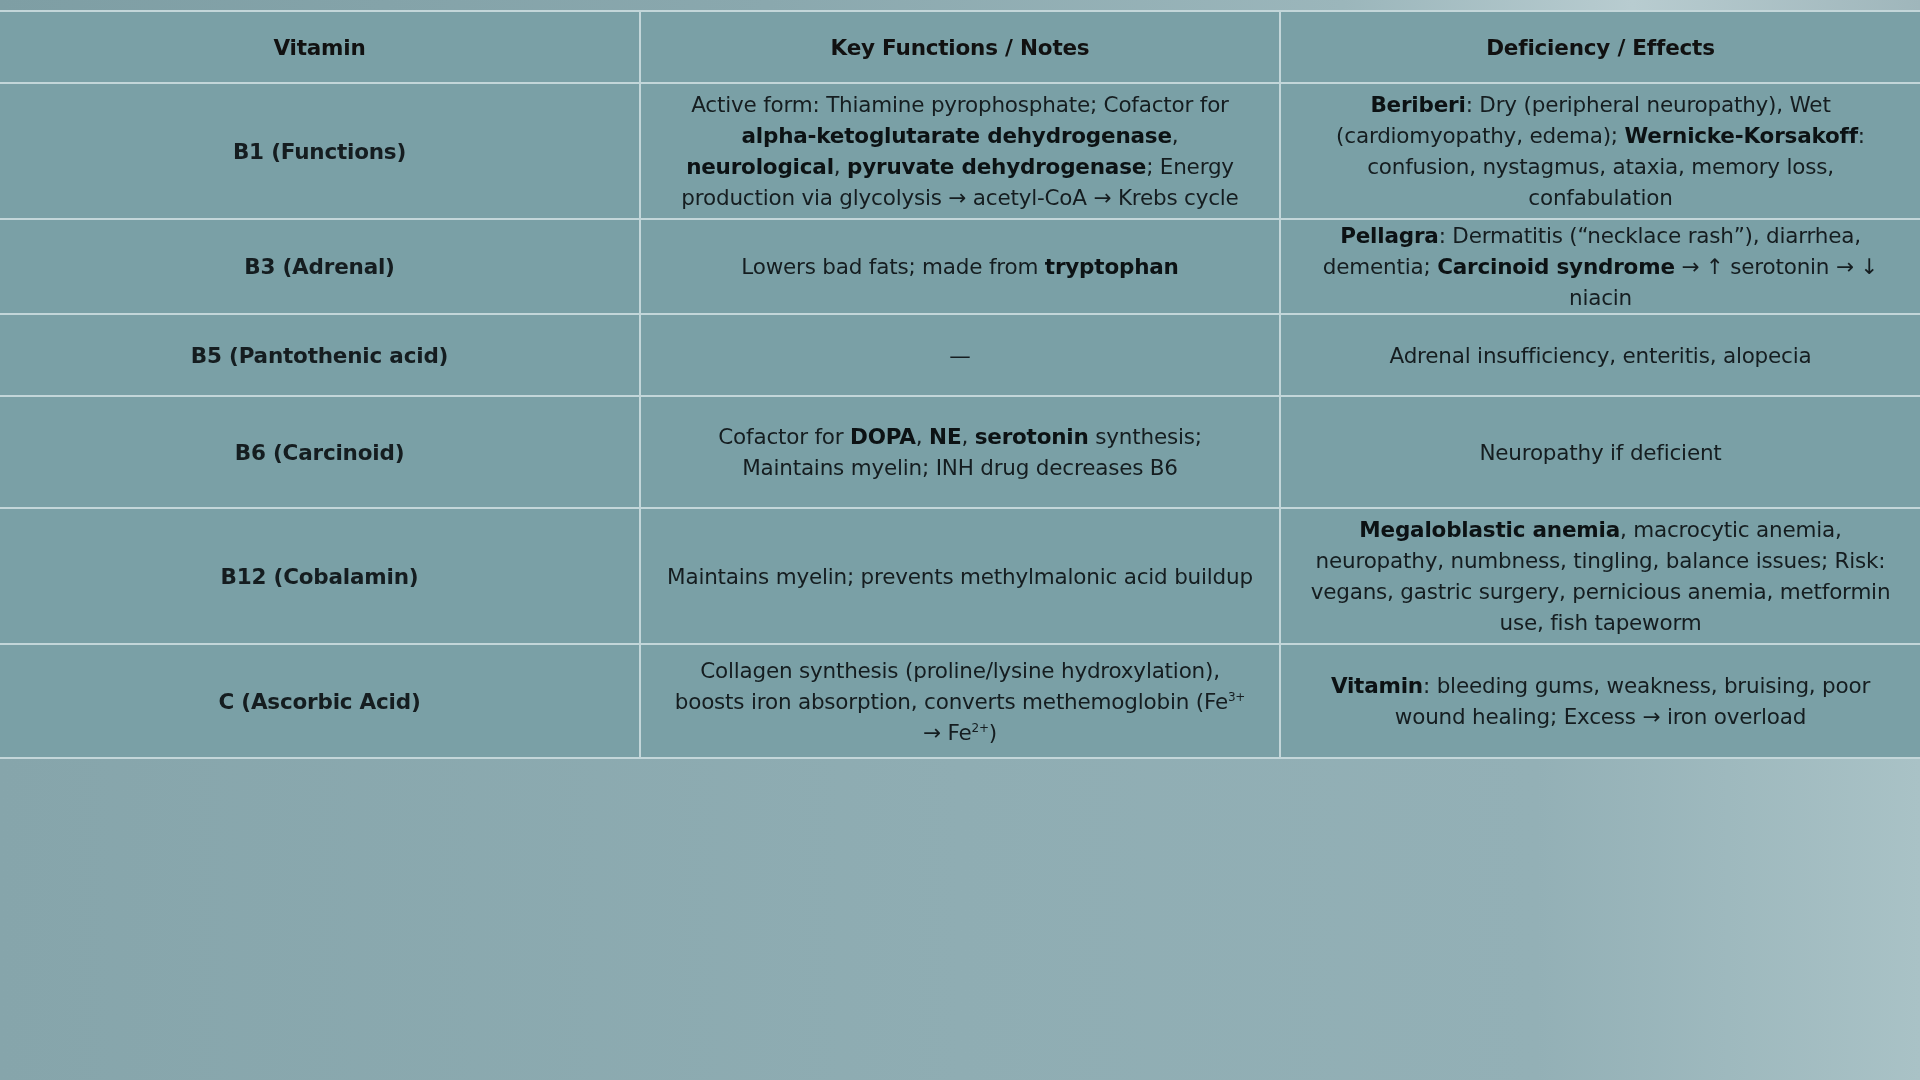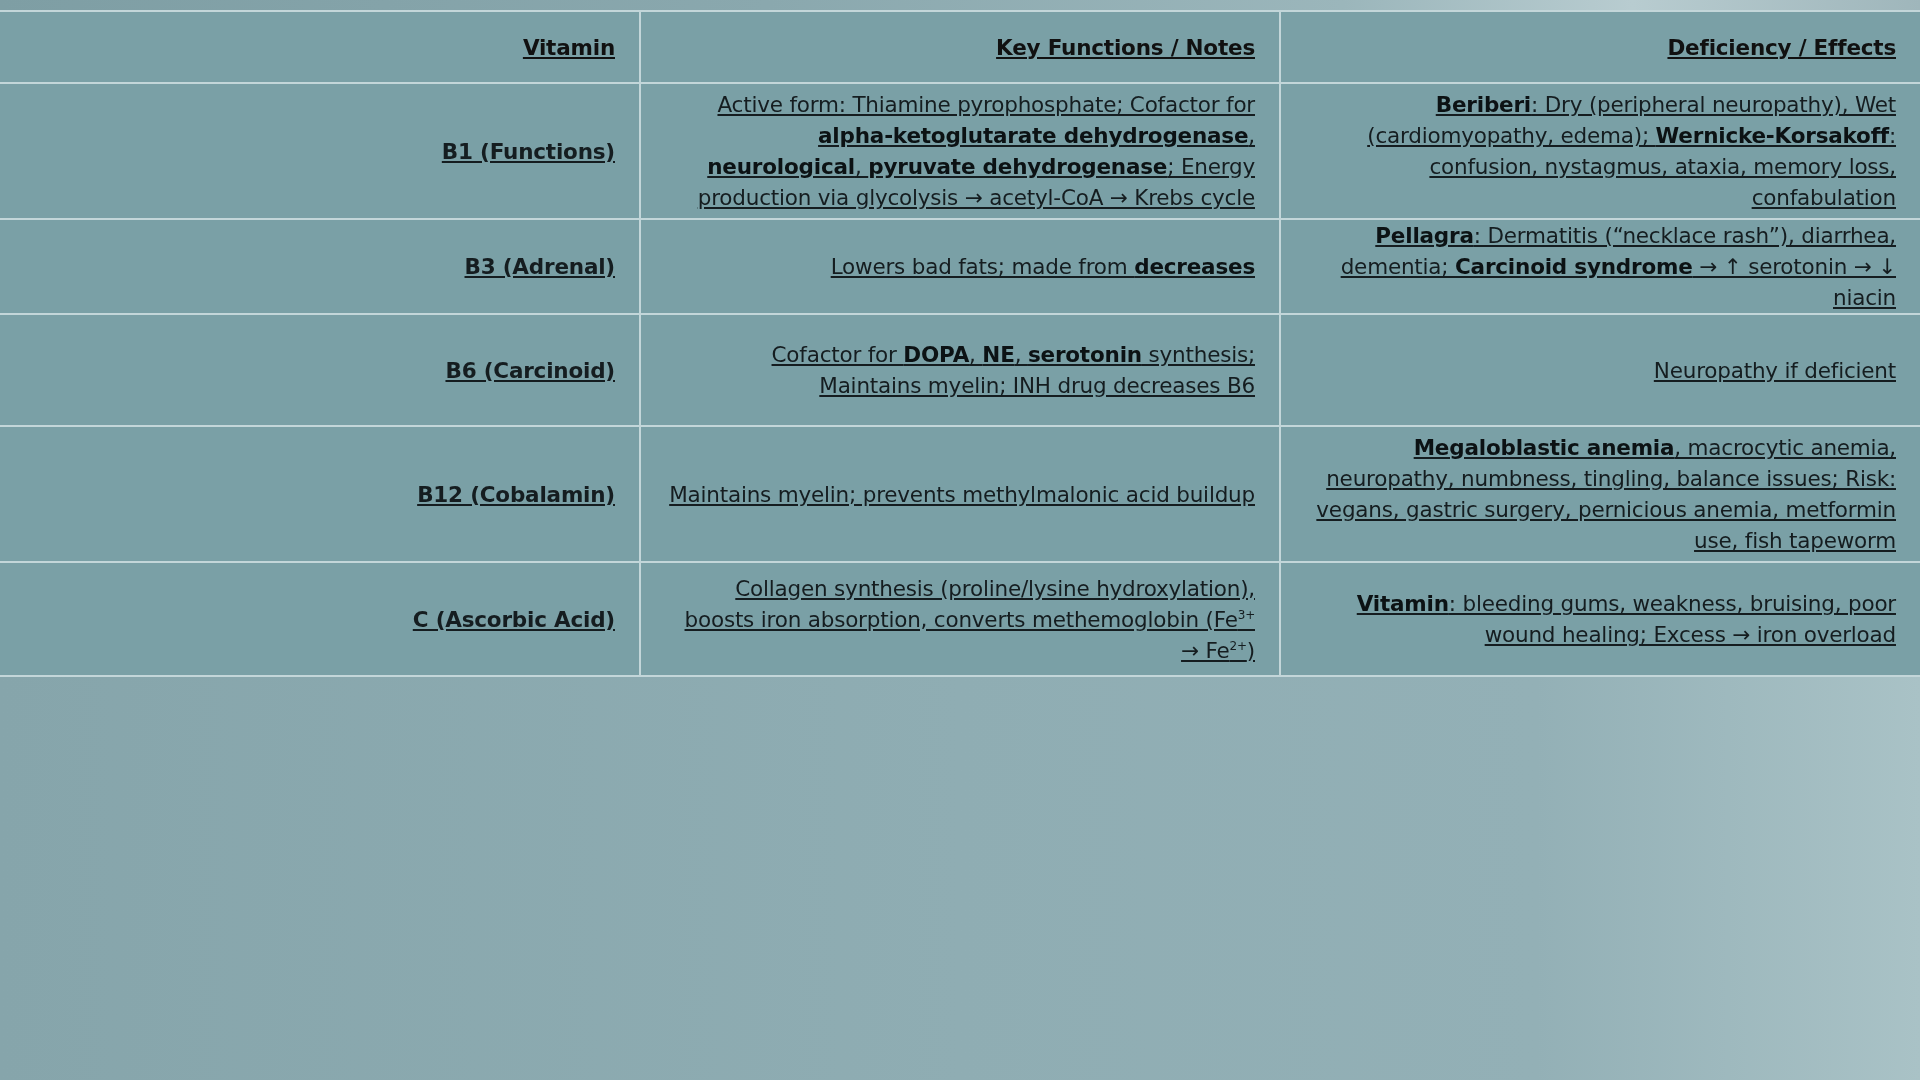--- a/index.html
+++ b/index.html
@@ -19,25 +19,24 @@
     width:1920px; border-collapse:collapse; table-layout:fixed;
     background:#7aa0a6;
   }
   table.vit col.c1 { width:640px; }
   table.vit col.c2 { width:640px; }
   table.vit col.c3 { width:640px; }
   table.vit th, table.vit td {
     border:2px solid #c3d6d9;
     padding:0 24px;
     vertical-align:middle;
-    text-align:right;
+    text-align:center;
     font-size:21.5px;
     line-height:31px;
     letter-spacing:-0.2px;
-    text-decoration:underline;
   }
   table.vit tr > *:first-child { border-left:none; }
   table.vit tr > *:last-child { border-right:none; }
   table.vit th { font-weight:bold; height:70px; }
   table.vit td.vname { font-weight:bold; }
   table.vit td { font-weight:normal; color:#151d20; }
   b { font-weight:bold; color:#0c1214; }
   sup { font-size:12px; line-height:0; }
   tr.r-b1 td  { height:134px; }
   tr.r-b2 td  { height:92px; }
@@ -68,22 +67,27 @@
     </tr>
   </thead>
   <tbody>
     <tr class="r-b1">
       <td class="vname">B1 (Functions)</td>
       <td>Active form: Thiamine pyrophosphate; Cofactor for <b>alpha-ketoglutarate dehydrogenase</b>, <b>neurological</b>, <b>pyruvate dehydrogenase</b>; Energy production via glycolysis → acetyl-CoA → Krebs cycle</td>
       <td><b>Beriberi</b>: Dry (peripheral neuropathy), Wet (cardiomyopathy, edema); <b>Wernicke-Korsakoff</b>: confusion, nystagmus, ataxia, memory loss, confabulation</td>
     </tr>
     <tr class="r-b3">
       <td class="vname">B3 (Adrenal)</td>
-      <td>Lowers bad fats; made from <b>decreases</b></td>
+      <td>Lowers bad fats; made from <b>tryptophan</b></td>
       <td><b>Pellagra</b>: Dermatitis (“necklace rash”), diarrhea, dementia; <b>Carcinoid syndrome</b> → ↑ serotonin → ↓ niacin</td>
+    </tr>
+    <tr class="r-b5">
+      <td class="vname">B5 (Pantothenic acid)</td>
+      <td>—</td>
+      <td>Adrenal insufficiency, enteritis, alopecia</td>
     </tr>
     <tr class="r-b6">
       <td class="vname">B6 (Carcinoid)</td>
       <td>Cofactor for <b>DOPA</b>, <b>NE</b>, <b>serotonin</b> synthesis; Maintains myelin; INH drug decreases B6</td>
       <td>Neuropathy if deficient</td>
     </tr>
     <tr class="r-b12">
       <td class="vname">B12 (Cobalamin)</td>
       <td>Maintains myelin; prevents methylmalonic acid buildup</td>
       <td><b>Megaloblastic anemia</b>, macrocytic anemia, neuropathy, numbness, tingling, balance issues; Risk: vegans, gastric surgery, pernicious anemia, metformin use, fish tapeworm</td>

